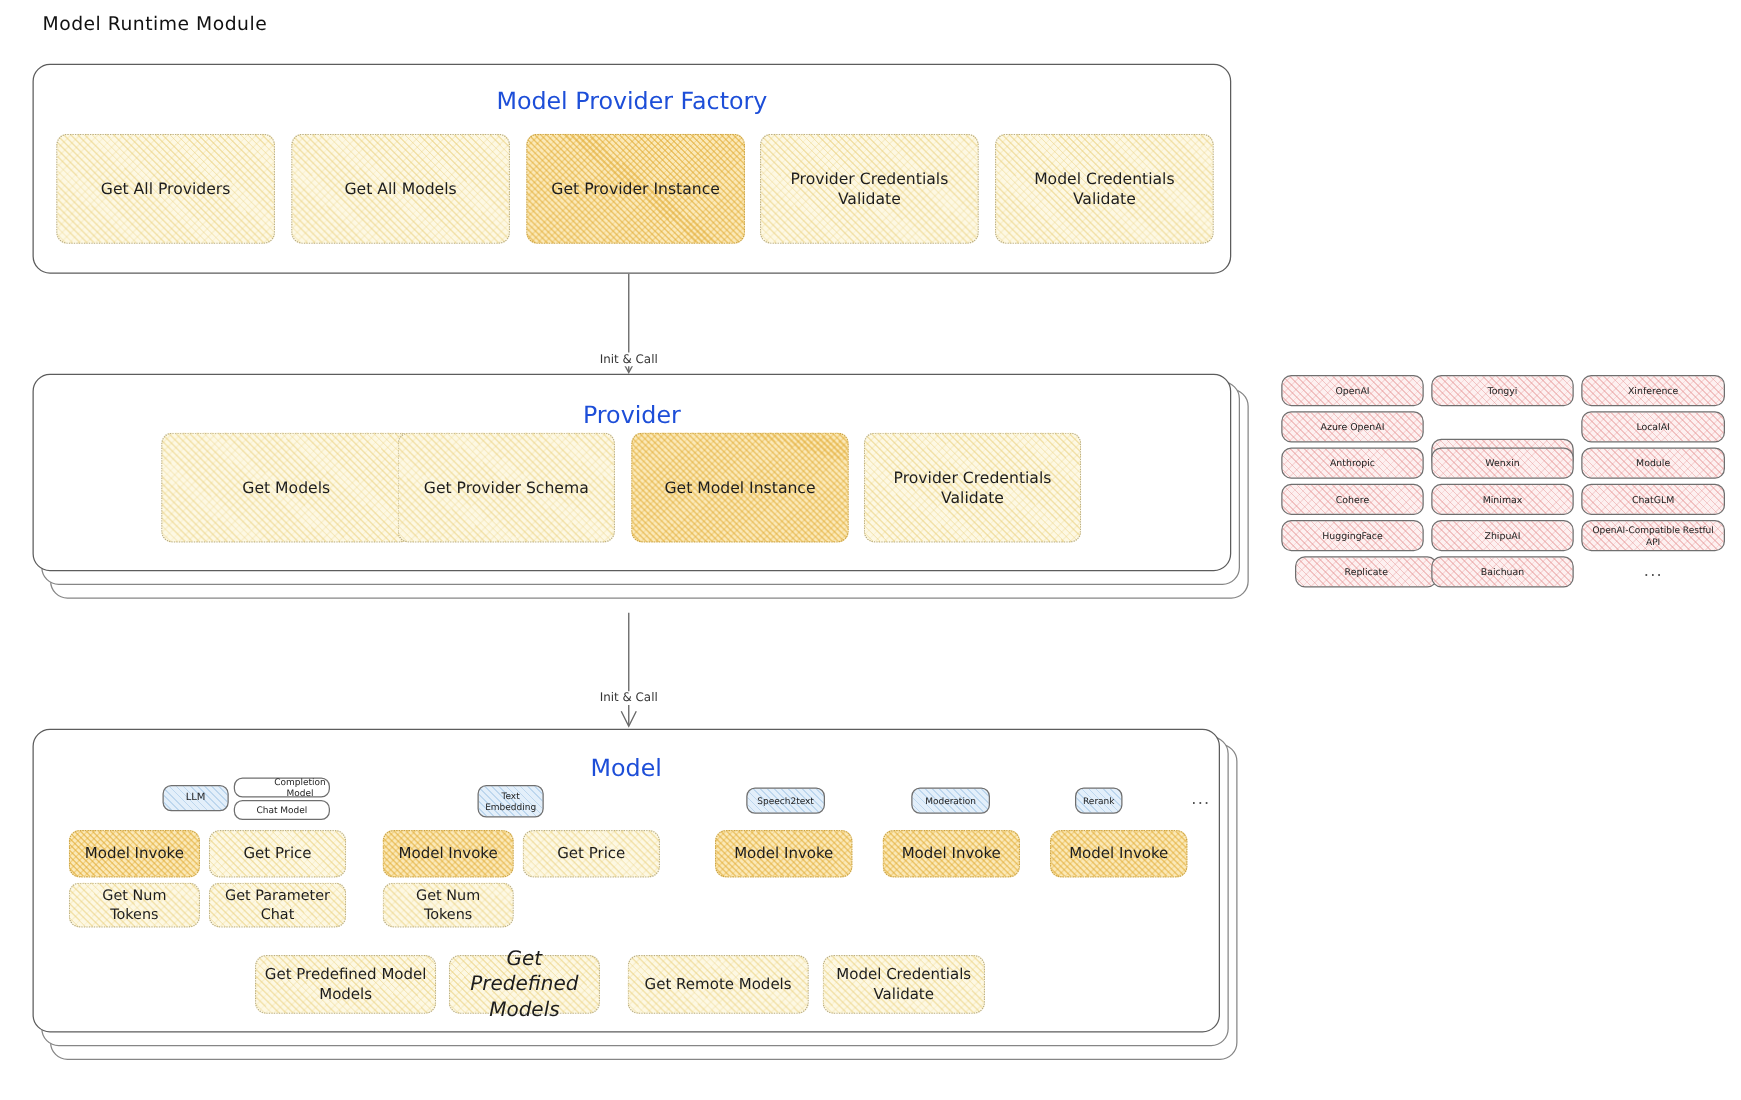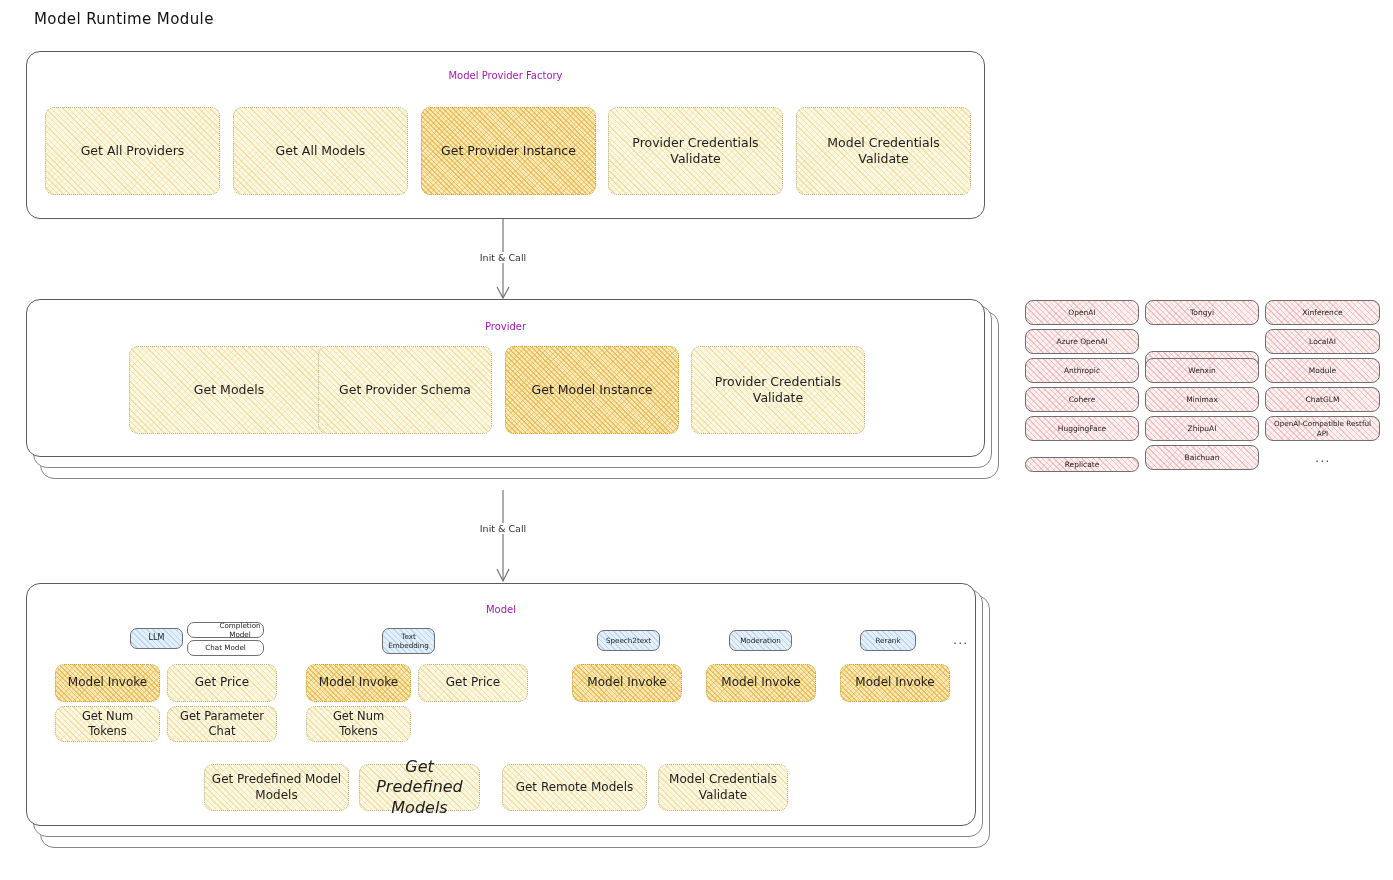--- a/index.html
+++ b/index.html
@@ -32,22 +32,22 @@
     background: #ffffff;
     border: 1px solid #5c5c5c;
     border-radius: 14px;
     box-sizing: border-box;
   }
   .panel-title {
     position: absolute;
     left: 0;
     right: 0;
     text-align: center;
-    font-size: 10px;
-    color: #a21caf;
+    font-size: 19px;
+    color: #1d4ed8;
   }
 
   
   .deck-layer {
     position: absolute;
     background: #ffffff;
     border: 1px solid #868686;
     border-radius: 14px;
     box-sizing: border-box;
     z-index: 0;
@@ -106,20 +106,21 @@
   }
 
   
   .arrow-wrap { position: absolute; }
   .arrow-label {
     position: absolute;
     font-size: 9.5px;
     color: #333;
     white-space: nowrap;
     transform: translateX(-50%);
+    margin-top: 30px;
   }
 
   .ellipsis {
     position: absolute;
     font-size: 13px;
     color: #555;
     letter-spacing: 1px;
   }
 </style>
 </head>
@@ -156,21 +157,21 @@
   <div class="hbox pale" style="left:664px; top:46px; width:174px; height:88px; font-size:12.5px;">Provider Credentials Validate</div>
 </div>
 
 <div style="position:absolute; left:1025px; top:300px; width:355px; height:175px;">
 
   <div class="hbox pink" style="left:0px; top:0px; width:114px; height:25px; font-size:7.5px;">OpenAI</div>
   <div class="hbox pink" style="left:0px; top:29px; width:114px; height:25px; font-size:7.5px;">Azure OpenAI</div>
   <div class="hbox pink" style="left:0px; top:58px; width:114px; height:25px; font-size:7.5px;">Anthropic</div>
   <div class="hbox pink" style="left:0px; top:87px; width:114px; height:25px; font-size:7.5px;">Cohere</div>
   <div class="hbox pink" style="left:0px; top:116px; width:114px; height:25px; font-size:7.5px;">HuggingFace</div>
-  <div class="hbox pink" style="left:0px; top:145px; width:114px; height:15px; font-size:7.5px;margin-top:12px;">Replicate</div>
+  <div class="hbox pink" style="left:11px; top:145px; width:114px; height:25px; font-size:7.5px;">Replicate</div>
 
   <div class="hbox pink" style="left:120px; top:0px; width:114px; height:25px; font-size:7.5px;">Tongyi</div>
   <div class="hbox pink" style="left:120px; top:29px; width:114px; height:25px; font-size:7.5px;margin-top:22px;">Spark</div>
   <div class="hbox pink" style="left:120px; top:58px; width:114px; height:25px; font-size:7.5px;">Wenxin</div>
   <div class="hbox pink" style="left:120px; top:87px; width:114px; height:25px; font-size:7.5px;">Minimax</div>
   <div class="hbox pink" style="left:120px; top:116px; width:114px; height:25px; font-size:7.5px;">ZhipuAI</div>
   <div class="hbox pink" style="left:120px; top:145px; width:114px; height:25px; font-size:7.5px;">Baichuan</div>
 
   <div class="hbox pink" style="left:240px; top:0px; width:115px; height:25px; font-size:7.5px;">Xinference</div>
   <div class="hbox pink" style="left:240px; top:29px; width:115px; height:25px; font-size:7.5px;">LocalAI</div>
@@ -207,21 +208,21 @@
   <div class="hbox amber" style="left:279px; top:80px; width:105px; height:38px; font-size:12px;">Model Invoke</div>
   <div class="hbox pale" style="left:391px; top:80px; width:110px; height:38px; font-size:12px;">Get Price</div>
   <div class="hbox pale" style="left:279px; top:122px; width:105px; height:36px; font-size:11.5px;">Get Num Tokens</div>
 
   <div class="hbox blue" style="left:570px; top:46px; width:63px; height:21px; font-size:7.2px;">Speech2text</div>
   <div class="hbox amber" style="left:545px; top:80px; width:110px; height:38px; font-size:12px;">Model Invoke</div>
 
   <div class="hbox blue" style="left:702px; top:46px; width:63px; height:21px; font-size:7.2px;">Moderation</div>
   <div class="hbox amber" style="left:679px; top:80px; width:110px; height:38px; font-size:12px;">Model Invoke</div>
 
-  <div class="hbox blue" style="left:833px; top:46px; width:56px; height:21px; font-size:7.2px;">Rerank</div>
+  <div class="hbox blue" style="left:833px; top:46px; width:38px; height:21px; font-size:7.2px;">Rerank</div>
   <div class="hbox amber" style="left:813px; top:80px; width:110px; height:38px; font-size:12px;">Model Invoke</div>
 
   <div class="ellipsis" style="left:926px; top:48px;">...</div>
 
   <div class="hbox pale" style="left:177px; top:180px; width:145px; height:47px; font-size:12px;">Get Predefined Model Models</div>
   <div class="hbox pale" style="left:332px; top:180px; width:121px; height:47px; font-size:16px;font-style:italic;">Get Predefined Models</div>
   <div class="hbox pale" style="left:475px; top:180px; width:145px; height:47px; font-size:12px;">Get Remote Models</div>
   <div class="hbox pale" style="left:631px; top:180px; width:130px; height:47px; font-size:12px;">Model Credentials Validate</div>
 </div>
 

